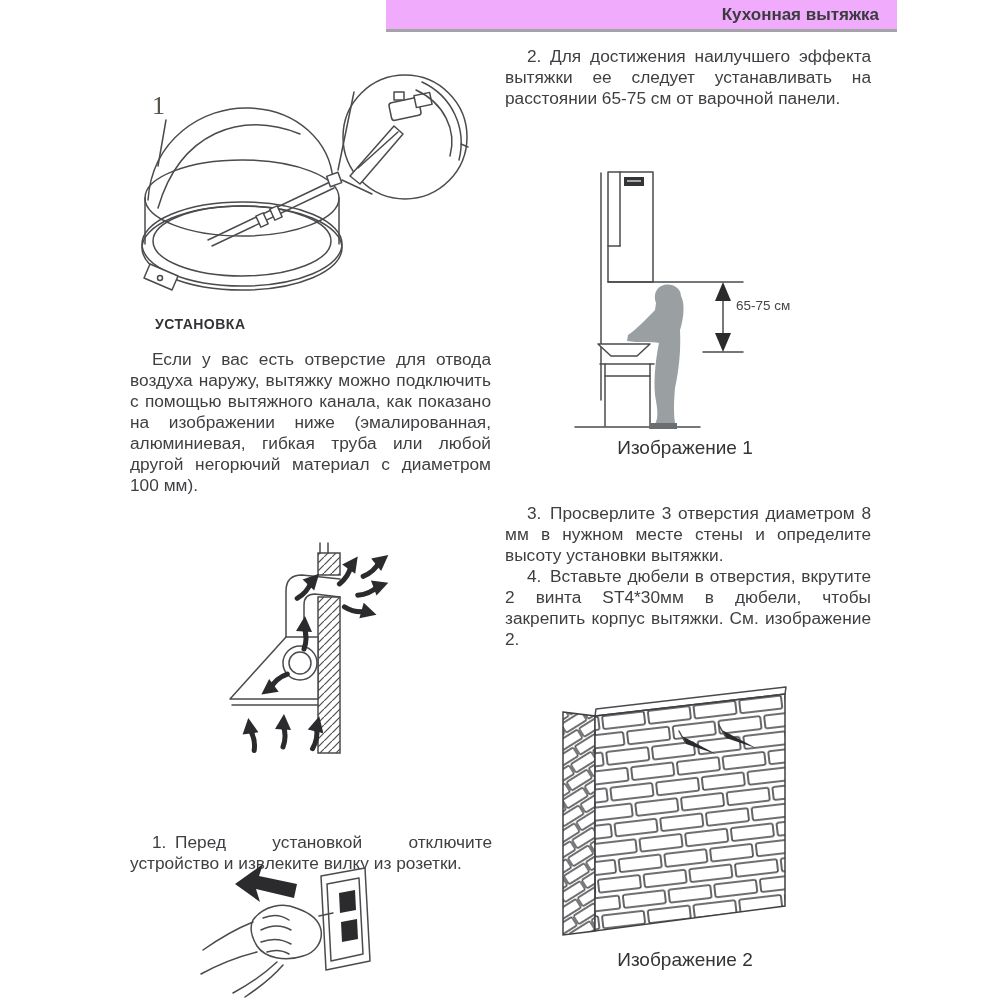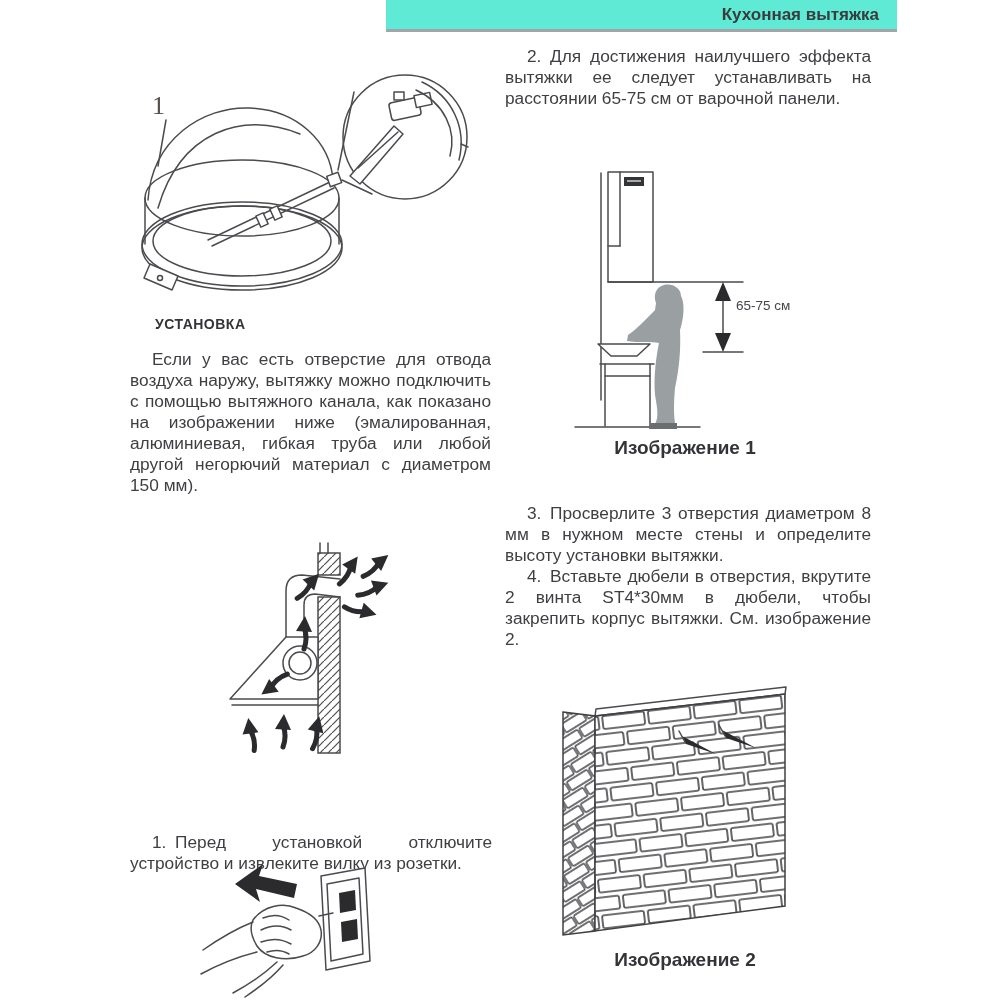--- a/index.html
+++ b/index.html
@@ -1,27 +1,27 @@
 <!DOCTYPE html>
 <html><head>
 <meta charset="utf-8">
 <style>
   html,body{margin:0;padding:0;background:#ffffff;}
   .page{position:relative;width:1000px;height:1000px;background:#ffffff;overflow:hidden;
         font-family:"Liberation Sans",sans-serif;color:#3e3f42;}
-  .header-bar{position:absolute;left:386px;top:0;width:511px;height:29px;background:#5eead4;
+  .header-bar{position:absolute;left:386px;top:0;width:511px;height:29px;background:#f0abfc;
         border-bottom:3px solid #a2a4a7;}
   .header-bar .title{display:block;text-align:right;padding-right:18px;line-height:29px;
         font-weight:bold;font-size:17px;color:#3a3b3d;}
   .body-text{position:absolute;text-align:justify;font-size:17.3px;line-height:21px;
         color:#3e3f42;}
   .body-text p{margin:0;text-indent:22px;}
   .section-heading{position:absolute;left:155px;top:316px;font-weight:bold;font-size:14px;
         letter-spacing:.5px;color:#333437;}
-  .fig-caption{position:absolute;width:300px;text-align:center;font-weight:bold;font-size:19px;
+  .fig-caption{position:absolute;width:300px;text-align:center;font-weight:normal;font-size:19px;
         color:#333437;}
   svg{position:absolute;overflow:visible;}
   .ln{stroke:#4b4b4f;fill:none;stroke-width:1.5;stroke-linecap:round;stroke-linejoin:round;}
   .lnw{stroke:#4b4b4f;fill:#ffffff;stroke-width:1.5;stroke-linejoin:round;}
   .dark{fill:#2b2b2e;stroke:none;}
 </style>
 </head>
 <body>
 
 <div class="page">
@@ -63,21 +63,21 @@
     </g>
     <g>
       <text x="30" y="66" font-size="26" fill="#56504b" font-family="Liberation Serif, serif">1</text>
       <line class="ln" x1="44" y1="72" x2="36" y2="118"></line>
     </g>
   </svg>
 
   <div class="section-heading">УСТАНОВКА</div>
 
   <div class="body-text" style="left:130px;top:349px;width:361px;">
-    <p>Если у вас есть отверстие для отвода воздуха наружу, вытяжку можно под­ключить с помощью вытяжного кана­ла, как показано на изображении ниже (эмалированная, алюминиевая, гибкая труба или любой другой негорючий ма­териал с диаметром 150 мм).</p>
+    <p>Если у вас есть отверстие для отвода воздуха наружу, вытяжку можно под­ключить с помощью вытяжного кана­ла, как показано на изображении ниже (эмалированная, алюминиевая, гибкая труба или любой другой негорючий ма­териал с диаметром 100 мм).</p>
   </div>
 
   <svg style="left:220px;top:541px;" width="218" height="224" viewBox="0 0 218 224">
     <defs>
       <pattern id="vhatch" width="8" height="8" patternUnits="userSpaceOnUse">
         <path d="M0,8 L8,0" stroke="#4b4b4f" stroke-width="1.2"></path>
       </pattern>
       <g id="va">
         <path d="M0,20 C 3,12 3,6 0,-2" fill="none" stroke="#2b2b2e" stroke-width="5" stroke-linecap="round"></path>
         <polygon points="-8,2 1,-13 8,3" fill="#2b2b2e"></polygon>

